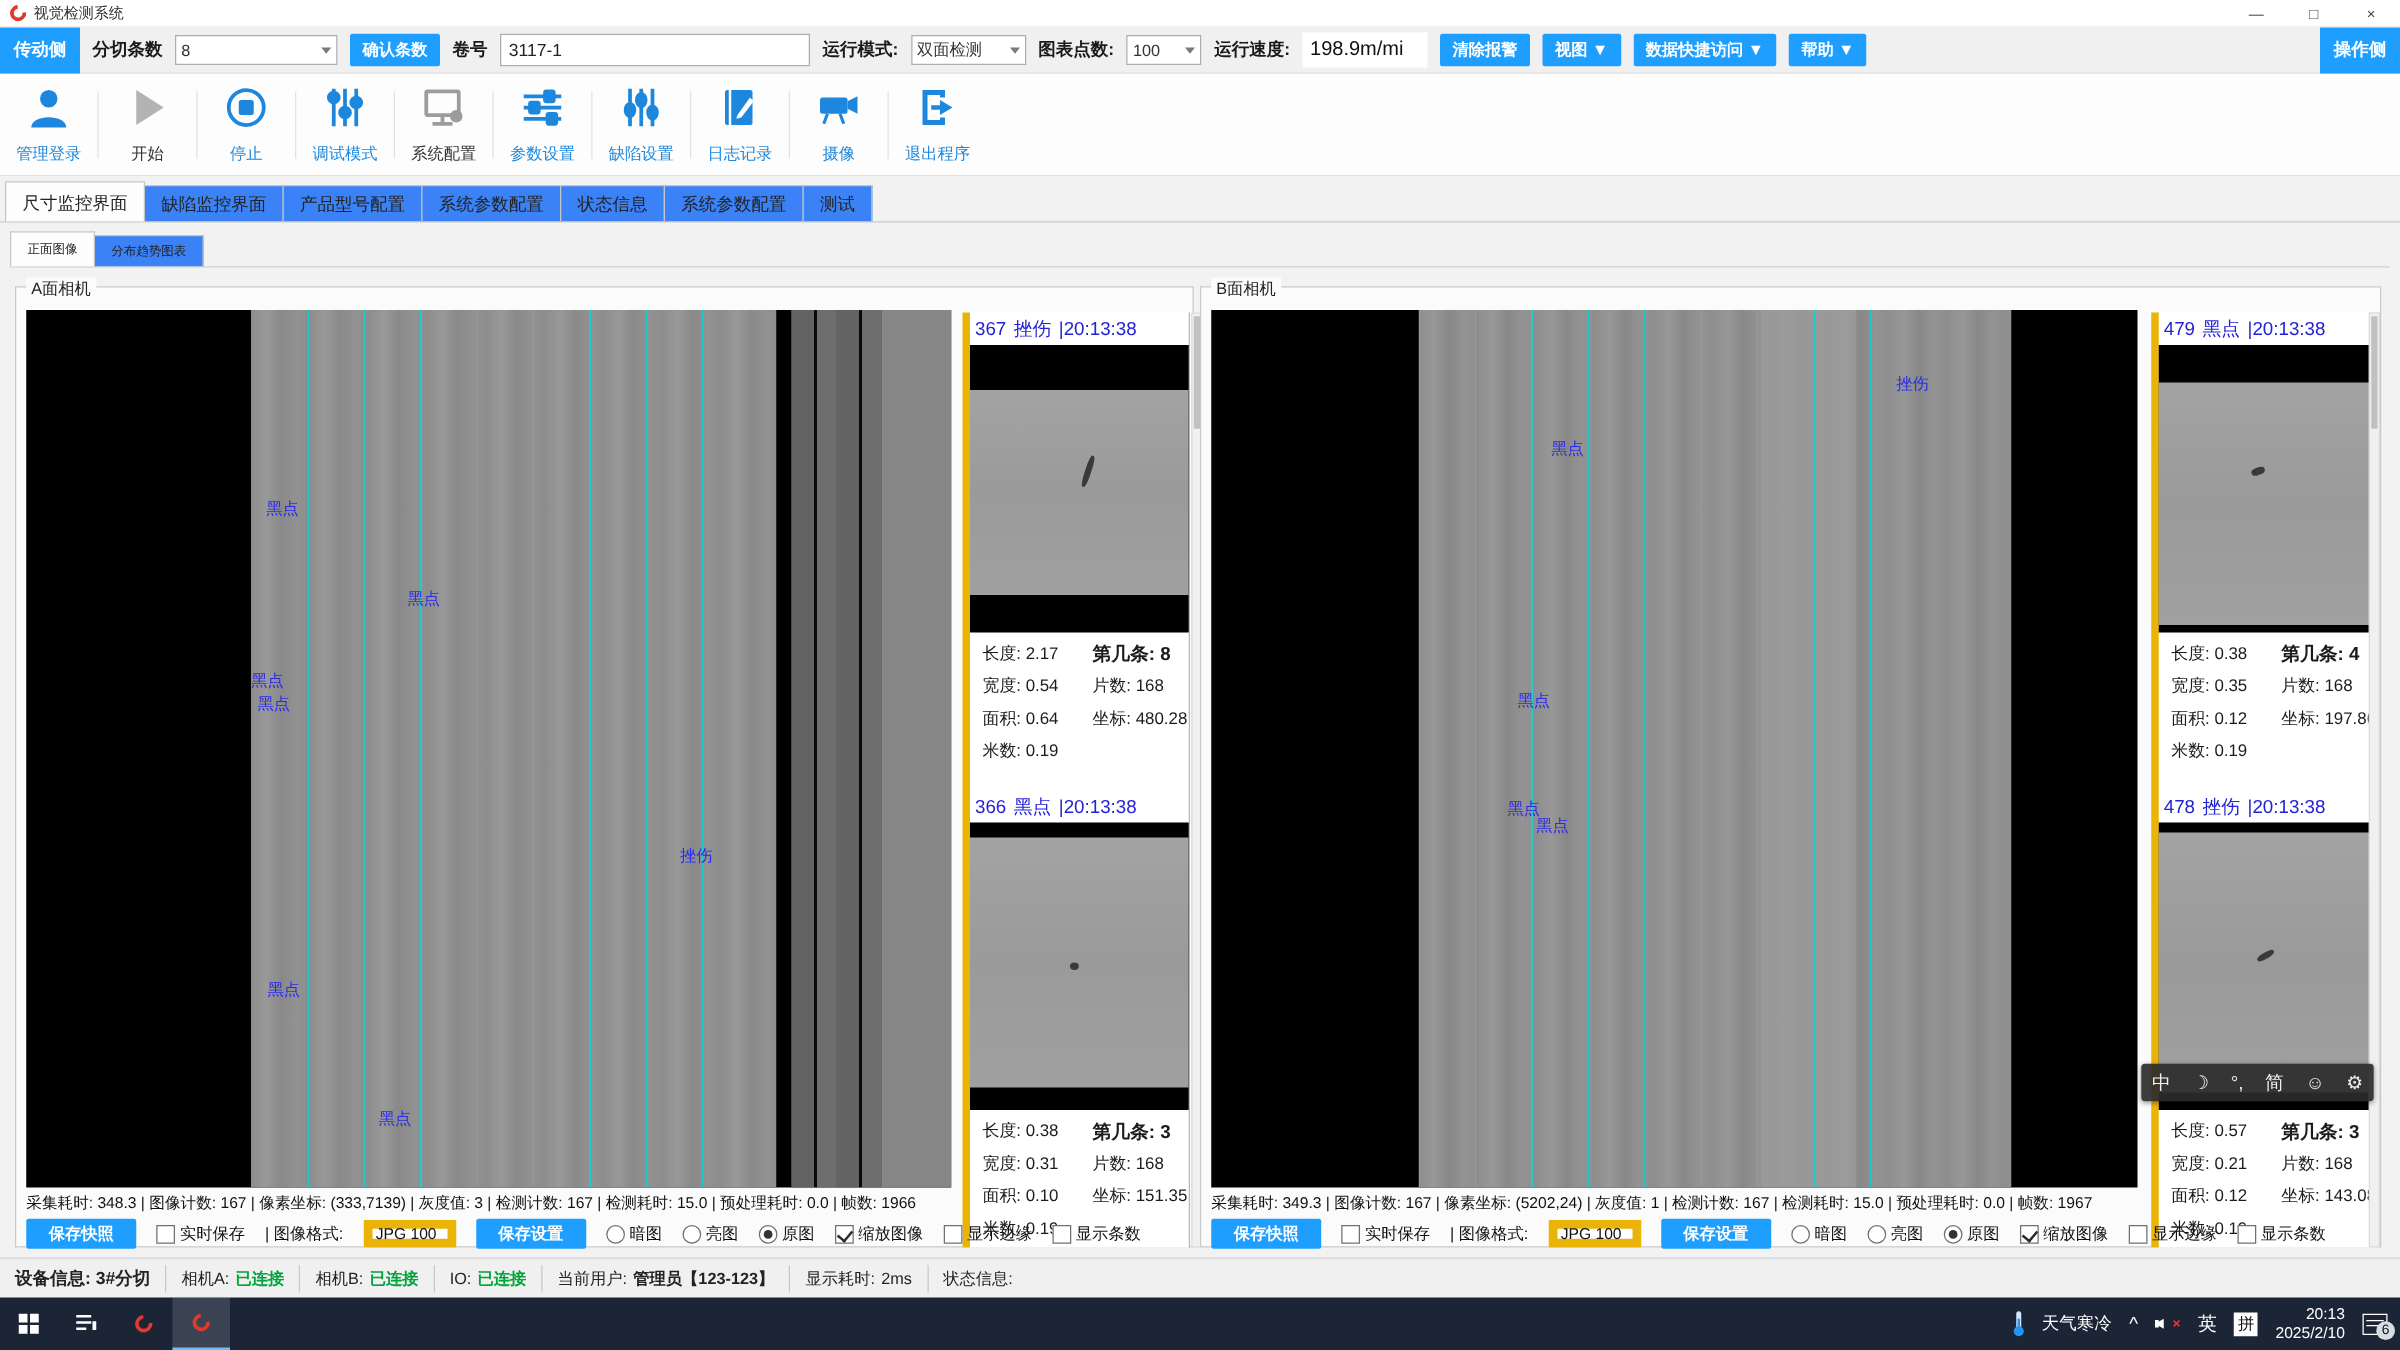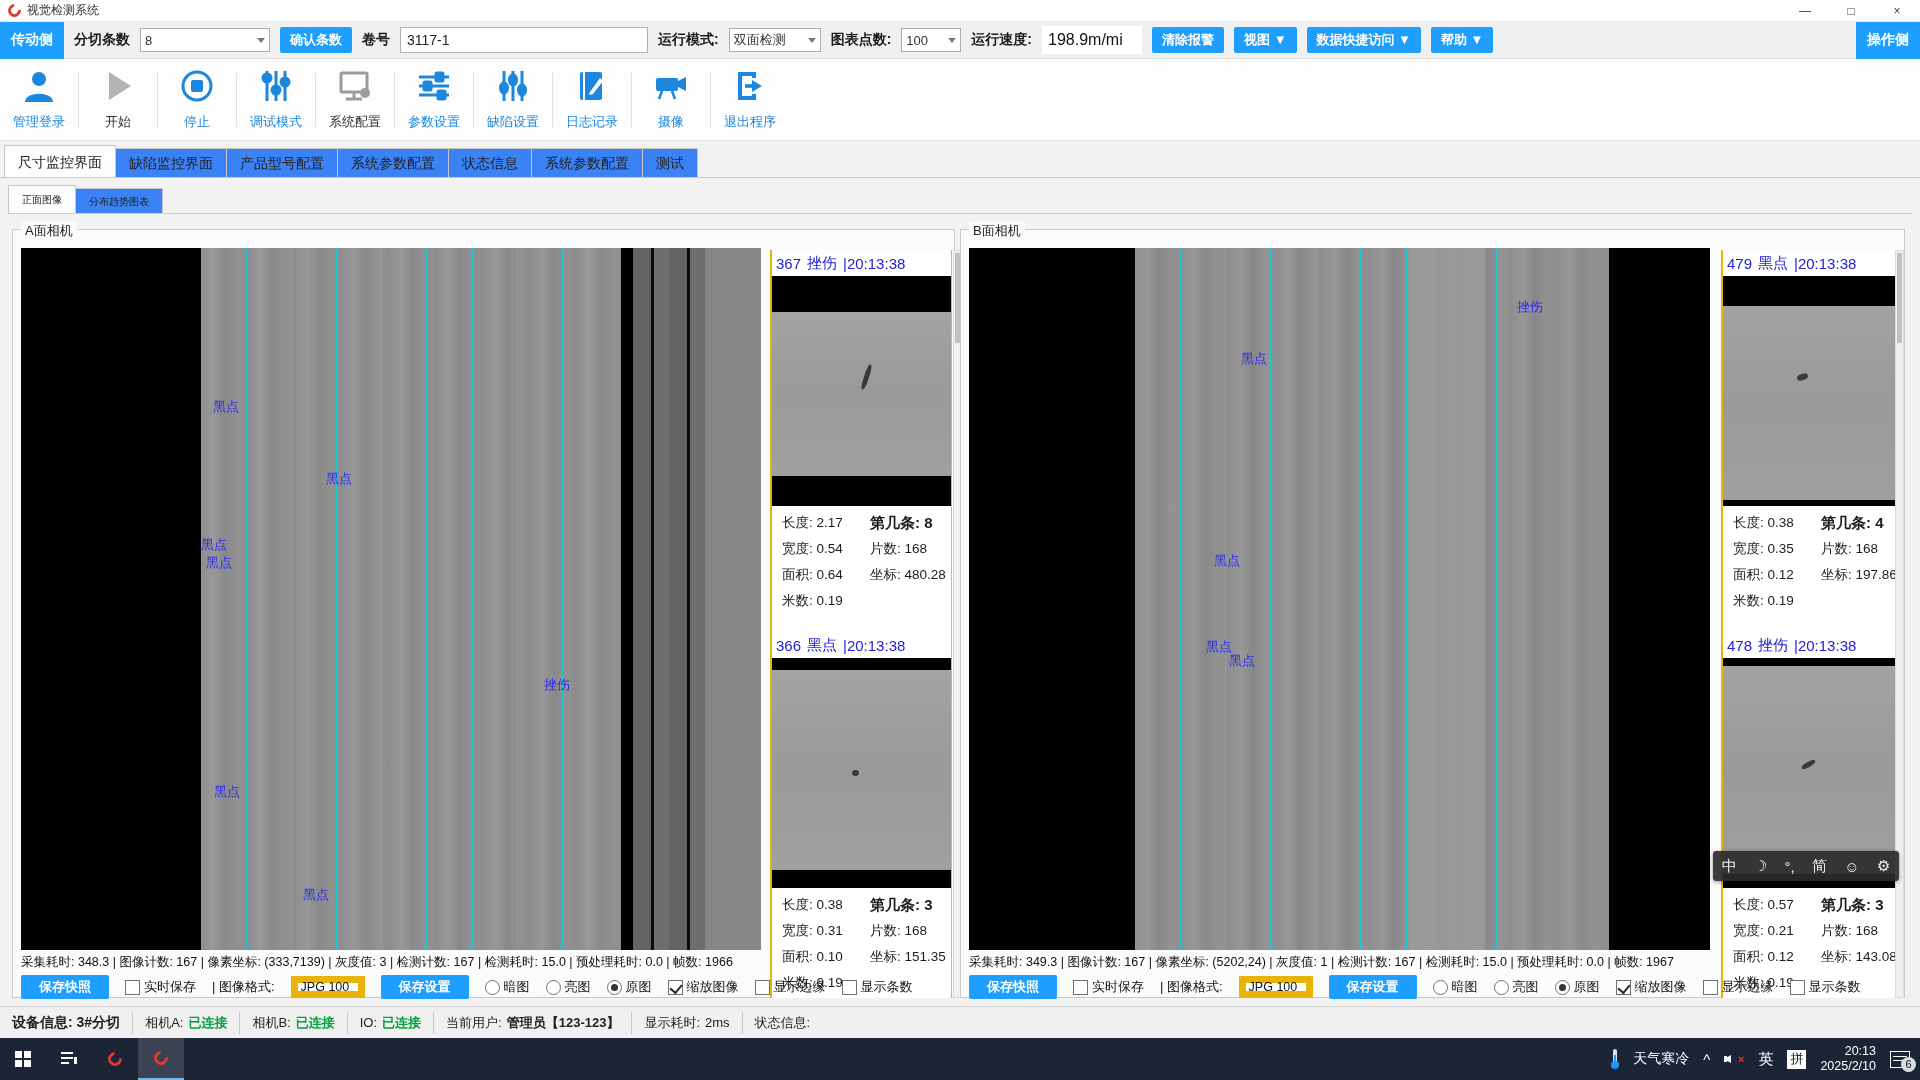--- a/index.html
+++ b/index.html
@@ -67,21 +67,21 @@
   .darkA { position:absolute; left:612px; top:0; width:72px; height:100%;
     background:repeating-linear-gradient(90deg,#636363 0 18px,#0a0a0a 18px 21px,#6e6e6e 21px 36px); }
   .tailA { position:absolute; left:684px; top:0; width:56px; height:100%; background:#868686; }
   .grayB { position:absolute; left:166px; top:0; width:474px; height:100%;
     background:repeating-linear-gradient(90deg,#8e8e8e 0px,#989898 12px,#888 24px,#939393 36px,#8e8e8e 47px); }
   .liteB { position:absolute; left:440px; top:0; width:76px; height:100%; background:#9d9d9d; opacity:.7; }
   .cyanB { position:absolute; left:166px; top:0; width:362px; height:100%;
     background:repeating-linear-gradient(90deg, rgba(23,209,209,.95) 0 1px, transparent 1px 45.1px); }
 
   
-  .defect-col { position:absolute; width:182px; background:#fff; border-left:2px solid #eab308;
+  .defect-col { position:absolute; width:182px; background:#fff; border-left:6px solid #eab308;
     border-right:1px solid #b8b8b8; }
   .vscroll { position:absolute; width:9px; background:#f0f0f0; border:1px solid #dcdcdc; }
   .vscroll .thumb { position:absolute; left:1px; top:2px; width:5px; height:90px; background:#c1c1c1; }
   .card-head { height:26px; display:flex; align-items:center; gap:6px; padding-left:4px;
     font-size:15px; color:#2323d6; }
   .thumb-img { position:relative; height:230px; background:#000; overflow:hidden; }
   .thumb-img .graybox { position:absolute; left:0; right:0; background:linear-gradient(180deg,#a3a3a3,#9a9a9a 50%,#a0a0a0); }
   .mark { position:absolute; background:#3a3a3a; border-radius:40%; }
   .stats { padding:8px 0 0 10px; display:grid; grid-template-columns:88px auto; grid-auto-rows:26px;
     font-size:13.5px; color:#1c1c1c; }

